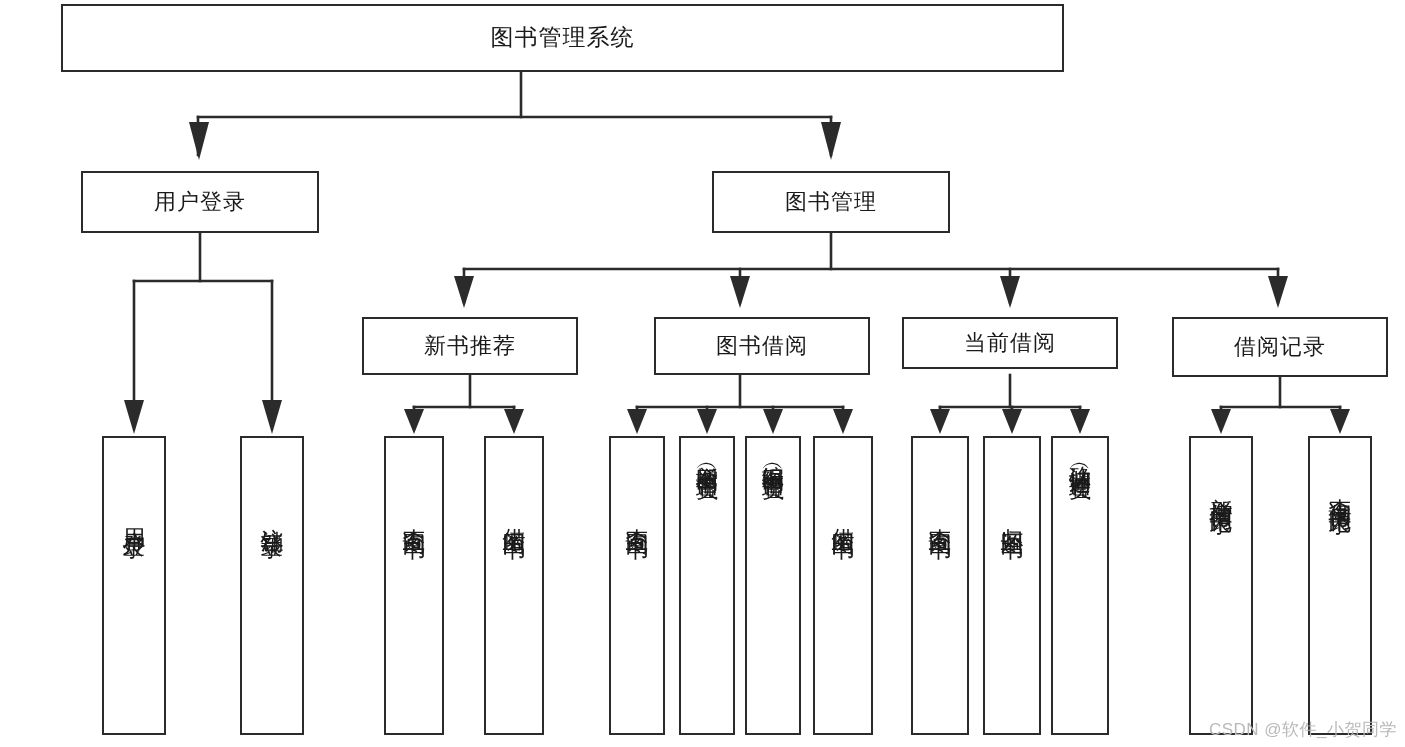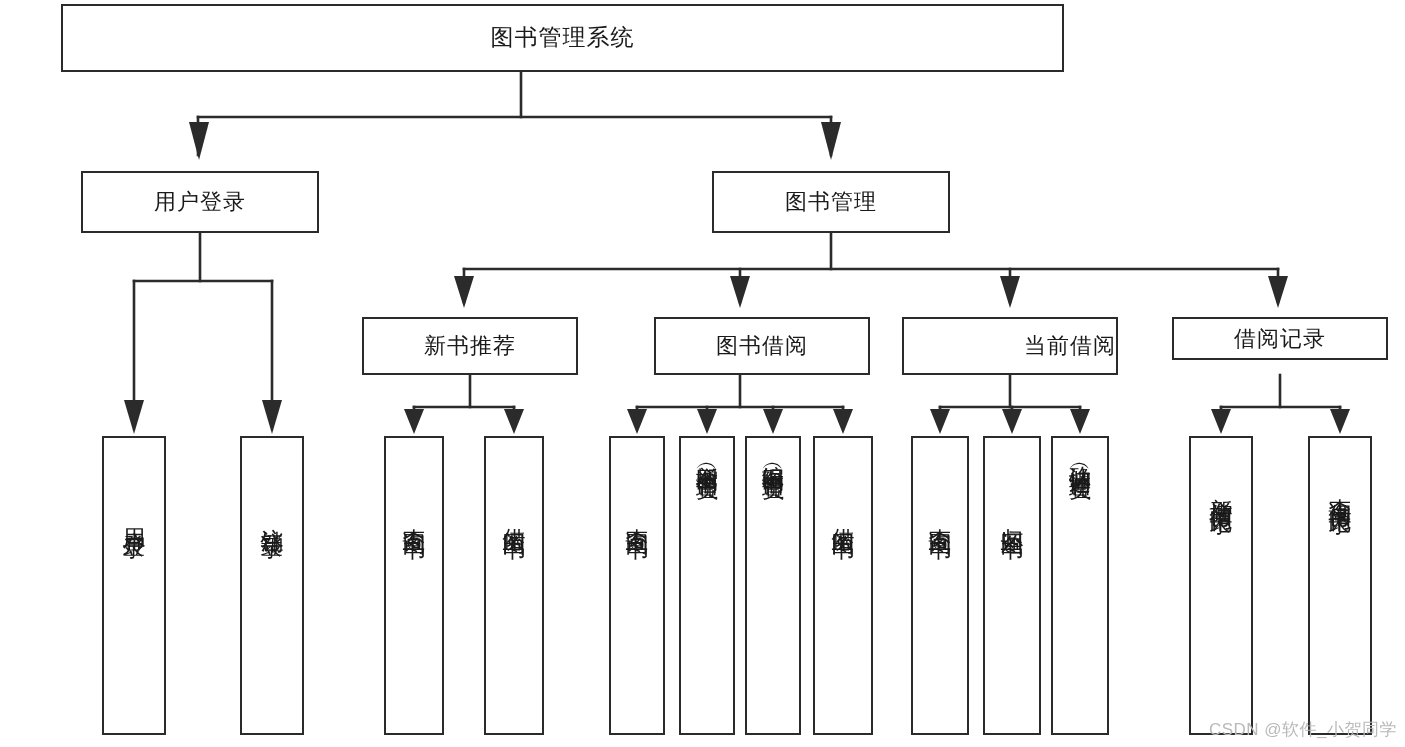--- a/index.html
+++ b/index.html
@@ -168,24 +168,24 @@
   <div class="node horiz" style="left:712px; top:171px; width:238px; height:62px;">
     <span class="label">图书管理</span>
   </div>
 
   <div class="node horiz" style="left:362px; top:317px; width:216px; height:58px;">
     <span class="label">新书推荐</span>
   </div>
   <div class="node horiz" style="left:632px; top:317px; width:216px; height:58px;margin-left:22px;">
     <span class="label">图书借阅</span>
   </div>
-  <div class="node horiz" style="left:902px; top:317px; width:216px; height:58px;justify-content:flex-end;">
+  <div class="node horiz" style="left:902px; top:317px; width:216px; height:52px;">
     <span class="label">当前借阅</span>
   </div>
-  <div class="node horiz" style="left:1172px; top:317px; width:216px; height:43px;">
+  <div class="node horiz" style="left:1172px; top:317px; width:216px; height:60px;">
     <span class="label">借阅记录</span>
   </div>
 
   <div class="node vert" style="left:102px; top:436px; width:64px; height:299px; padding-top:72px;">
     <span class="label">用户登录</span>
   </div>
   <div class="node vert" style="left:240px; top:436px; width:64px; height:299px; padding-top:72px;">
     <span class="label">注销登录</span>
   </div>
 

